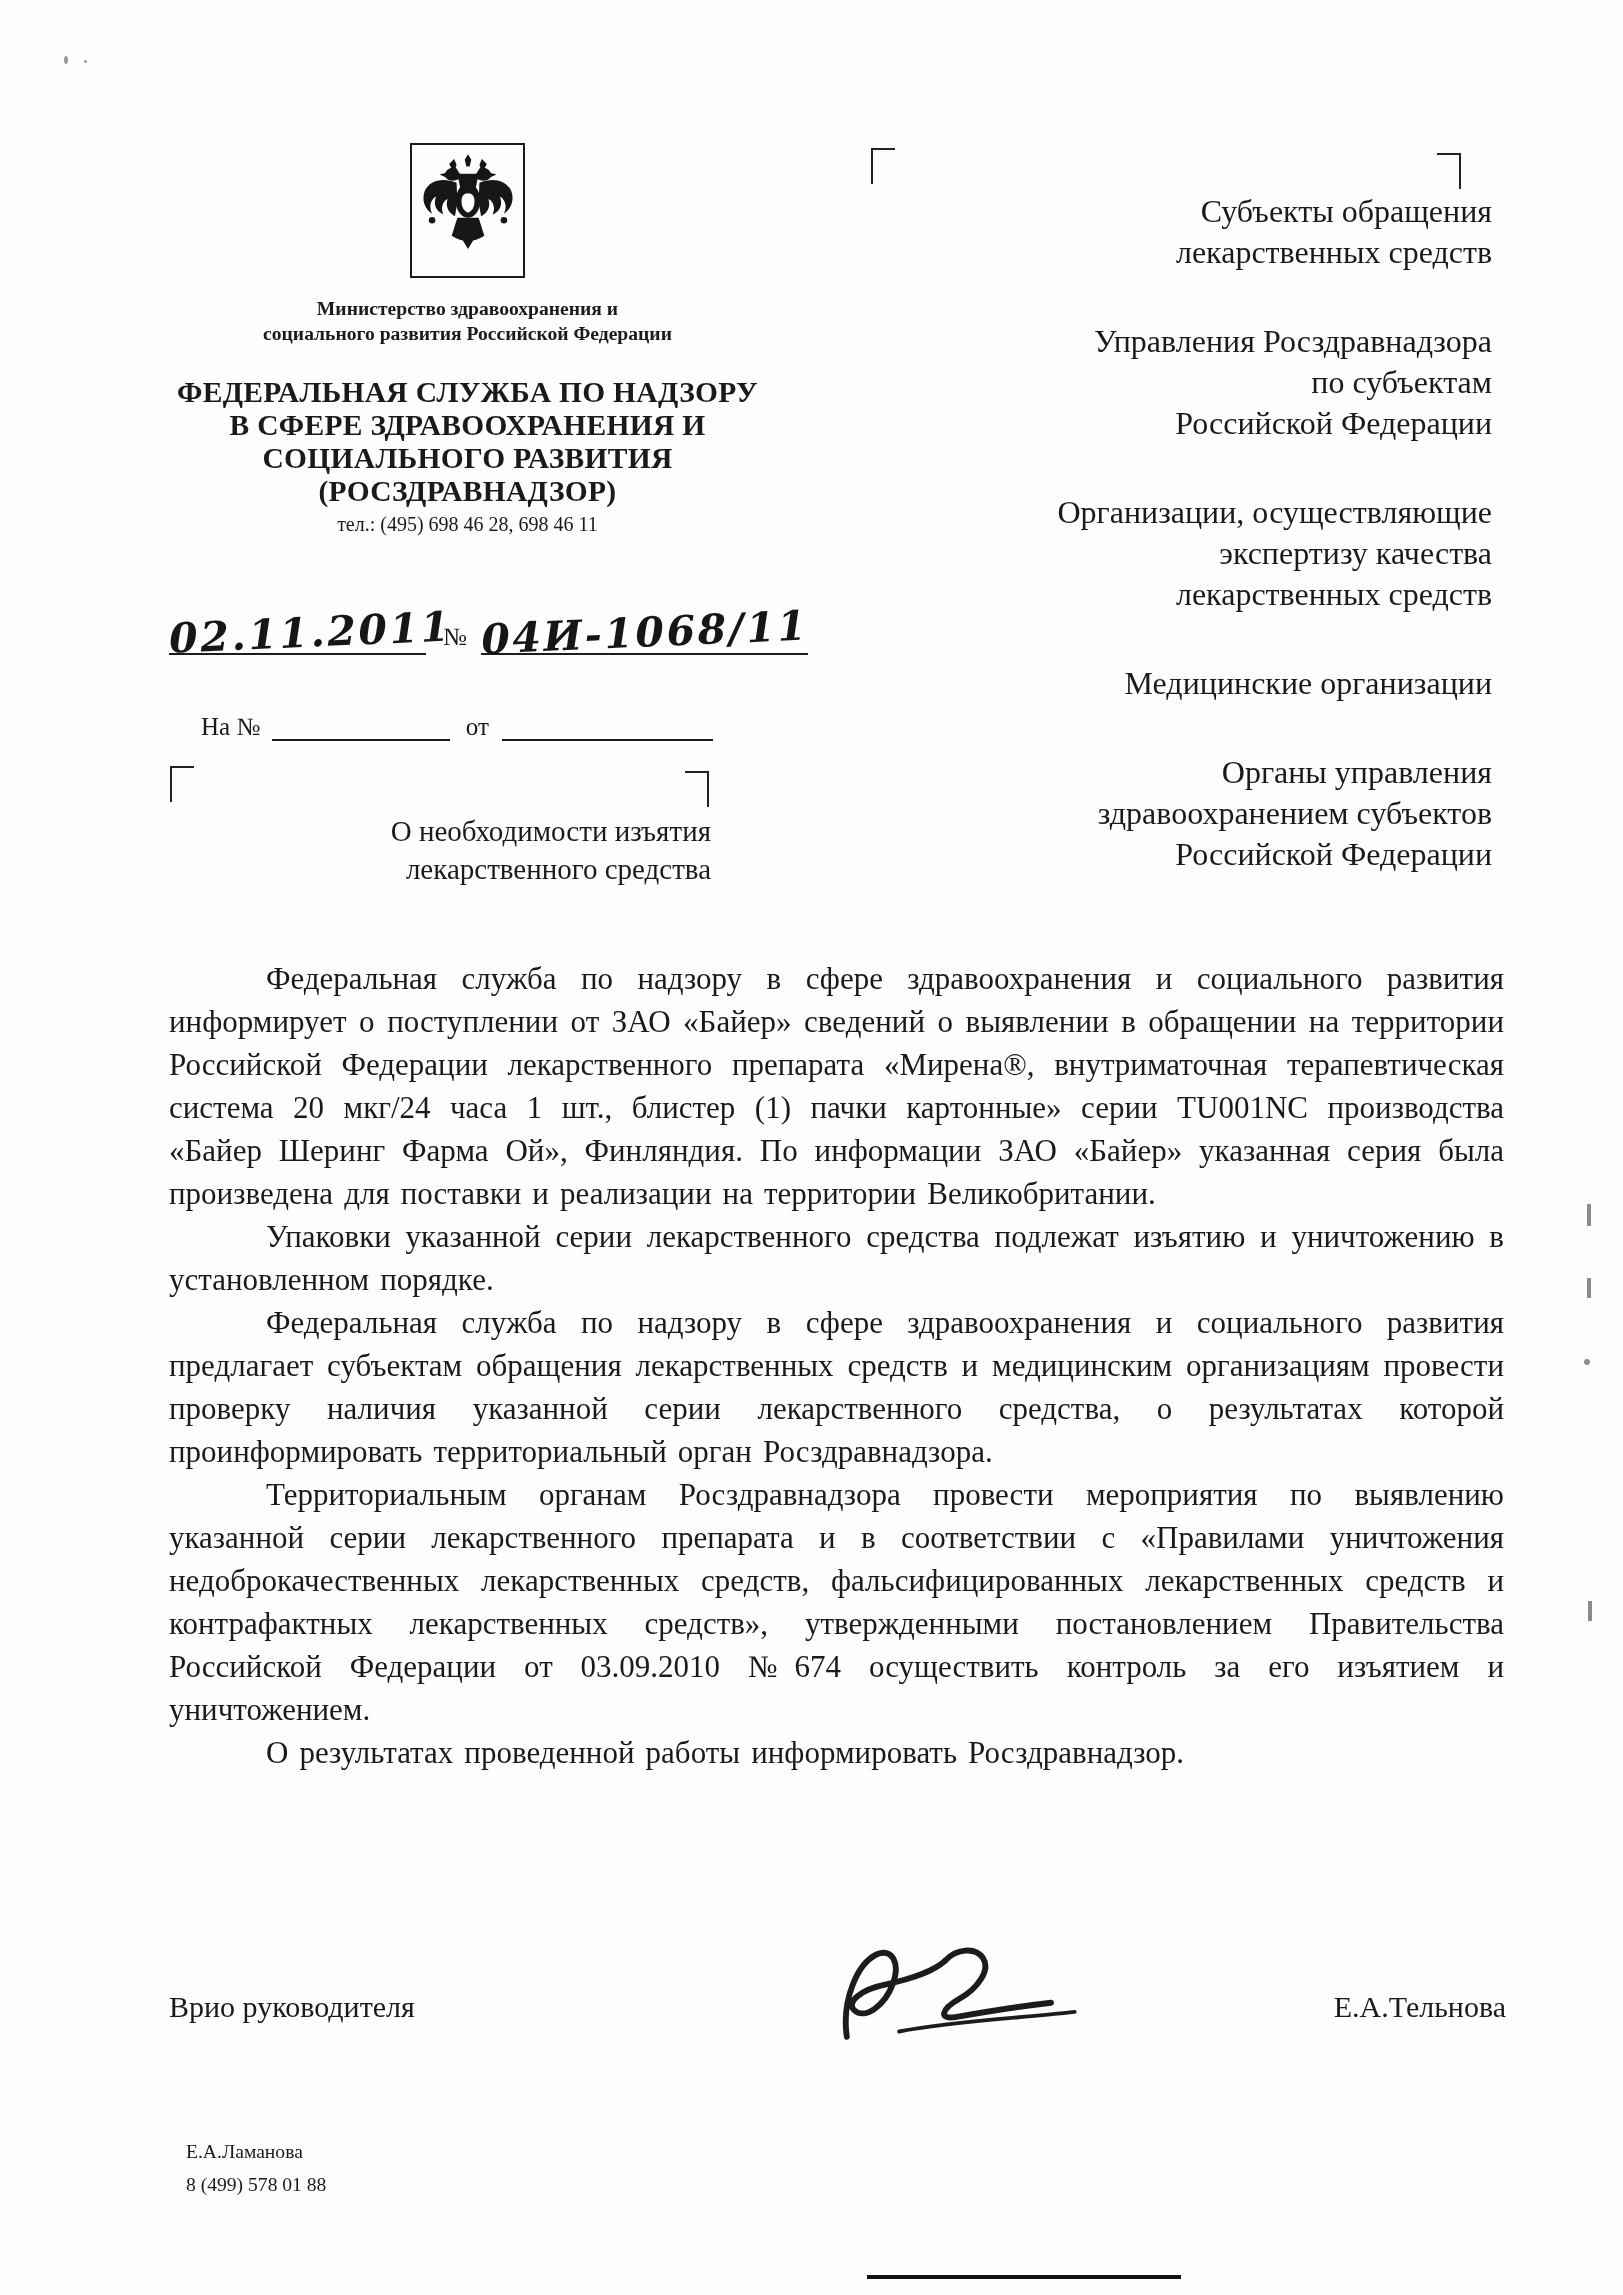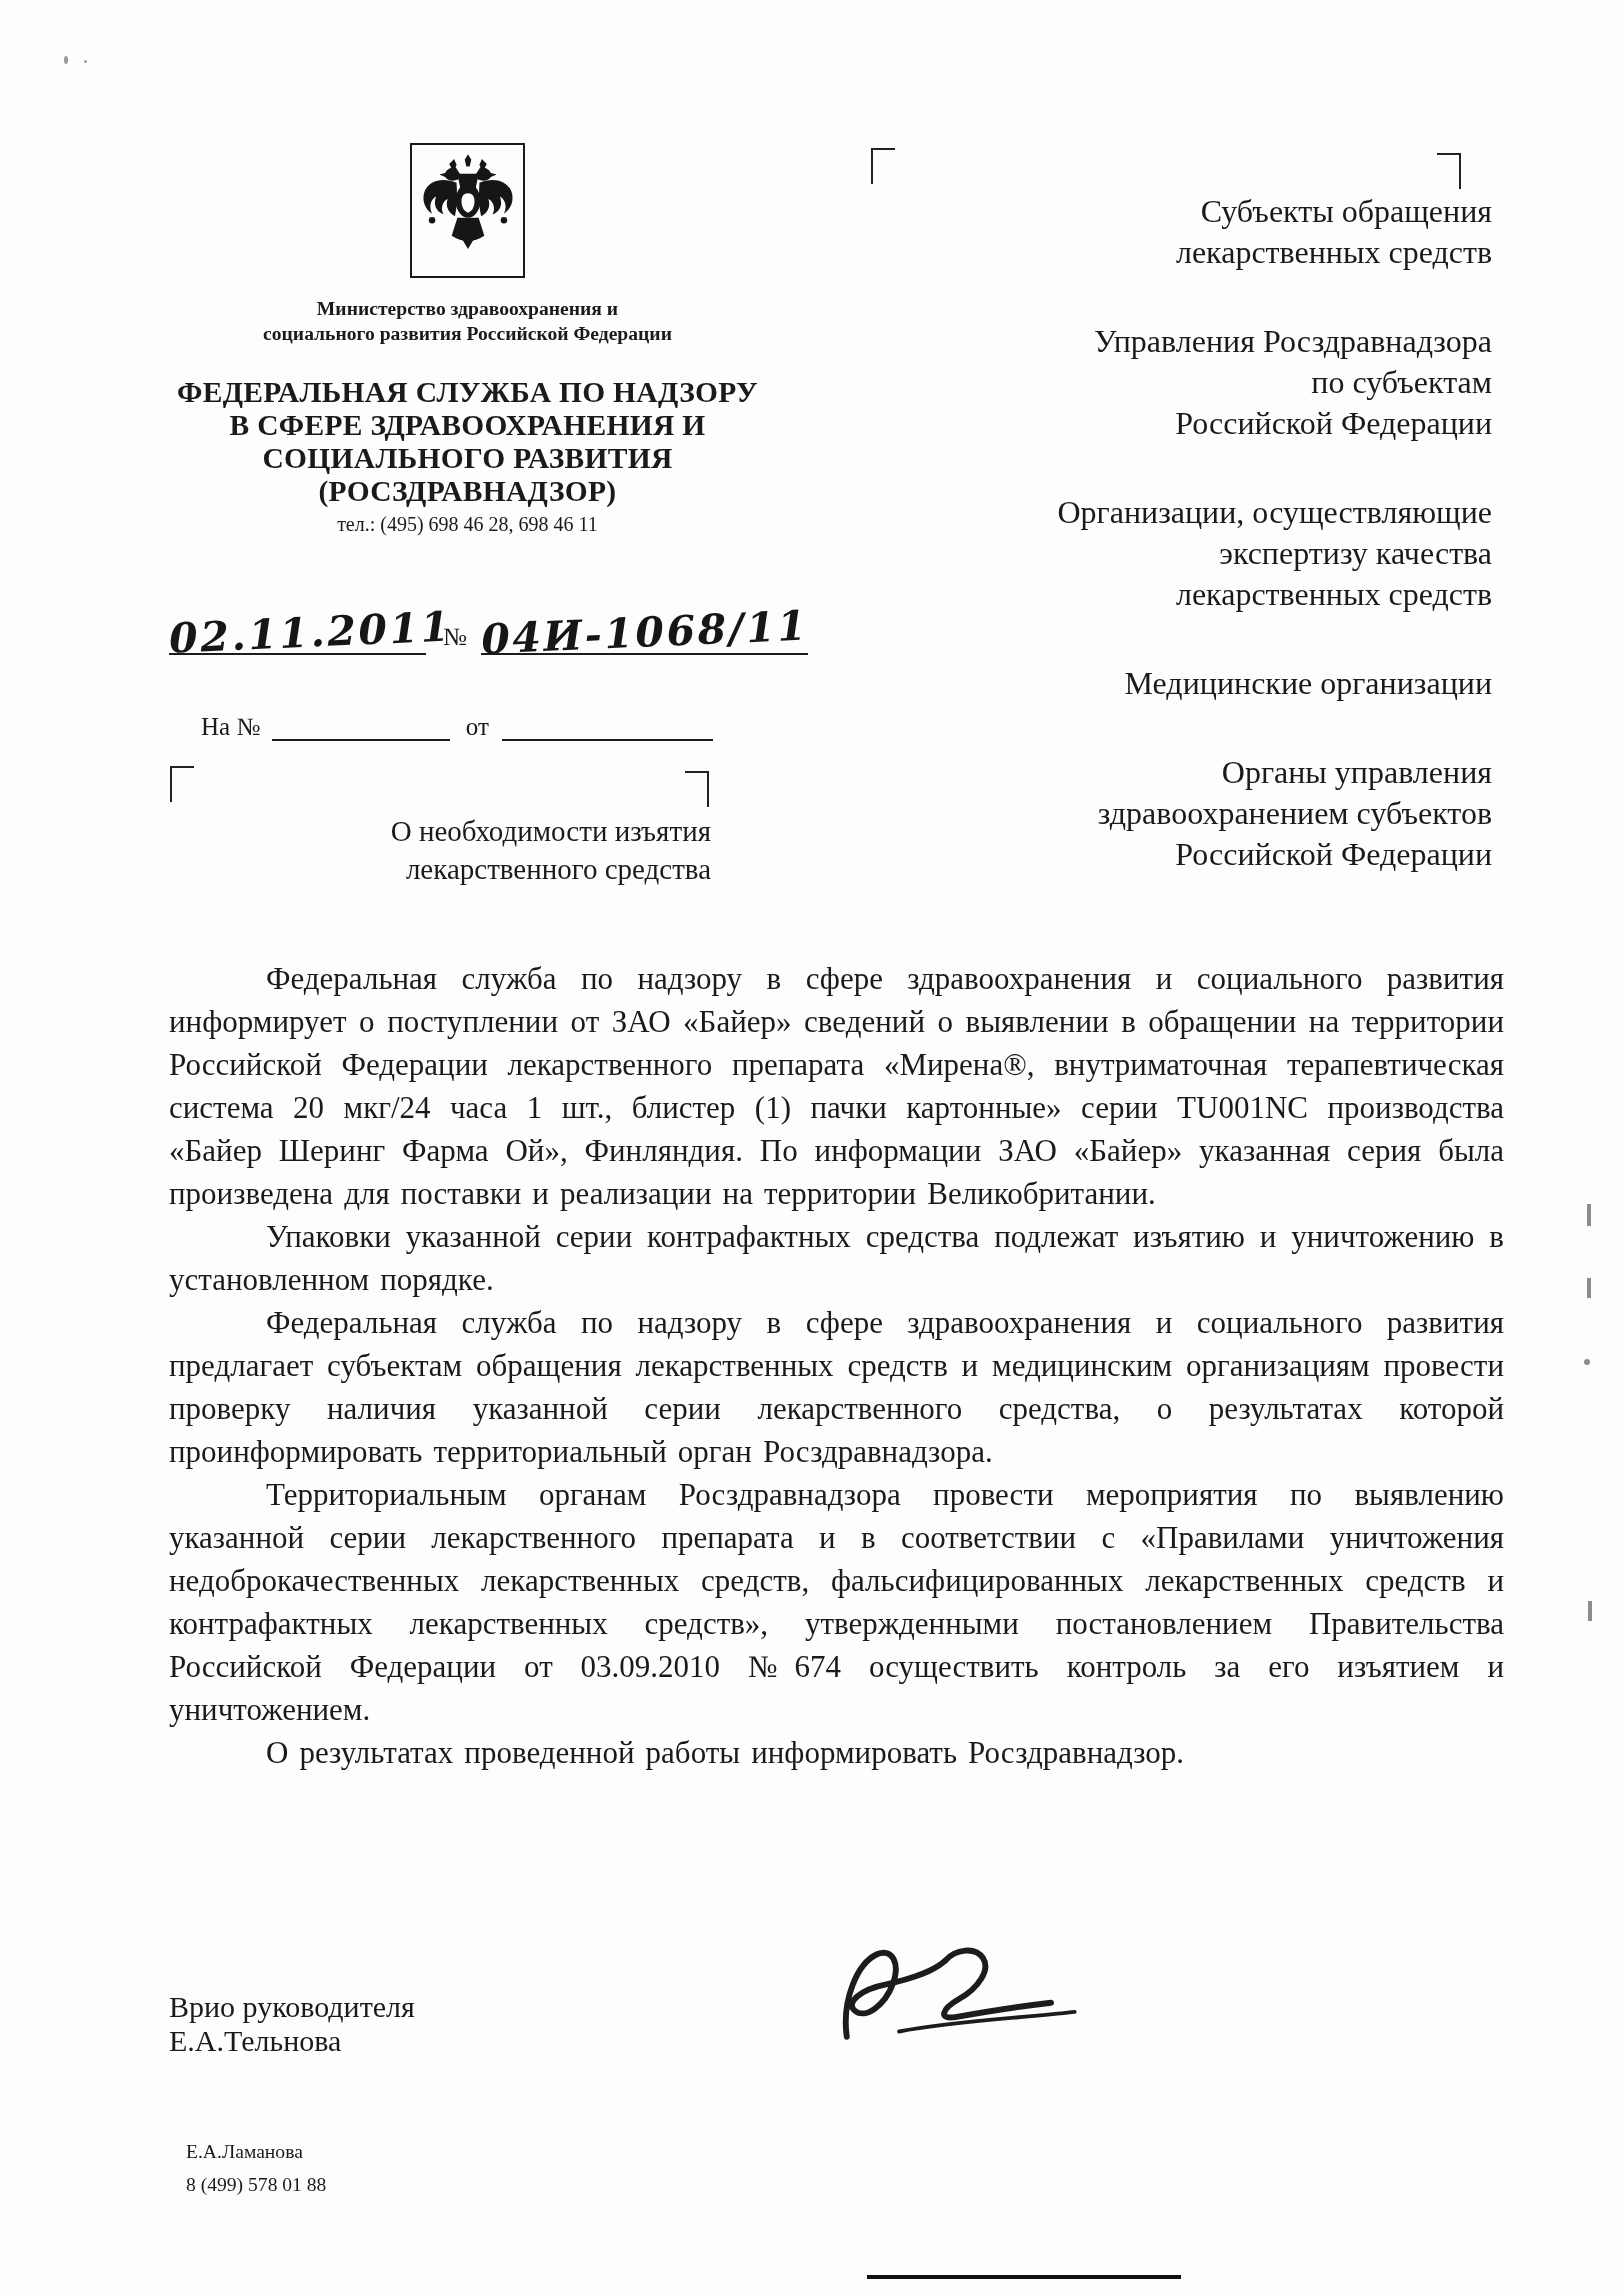--- a/index.html
+++ b/index.html
@@ -73,21 +73,21 @@
   
   .body{
     position:absolute;left:169px;top:957px;width:1335px;
     font-size:31px;line-height:43px;text-align:justify;word-spacing:3.3px;
   }
   .body p{margin:0;text-indent:97px;}
 
   
   .sig-row{
     position:absolute;left:169px;top:1990px;width:1337px;
-    display:flex;justify-content:space-between;font-size:30px;flex-direction:column;
+    display:flex;justify-content:space-between;font-size:30px;
   }
   .signature-svg{position:absolute;left:818px;top:1932px;}
 
   
   .footer{position:absolute;left:186px;top:2135px;font-size:19.6px;line-height:33px;}
 
   
   .tick{position:absolute;background:#8c8c8c;}
   .t1{left:1587px;top:1204px;width:3.9px;height:22px;}
   .t2{left:1587px;top:1278px;width:3.9px;height:19.6px;}
@@ -171,21 +171,21 @@
 экспертизу качества
 лекарственных средств</div>
     <div class="recipient pre">Медицинские организации</div>
     <div class="recipient pre">Органы управления
 здравоохранением субъектов
 Российской Федерации</div>
   </div>
 
   <div class="body">
     <p>Федеральная служба по надзору в сфере здравоохранения и социального развития информирует о поступлении от ЗАО «Байер» сведений о выявлении в обращении на территории Российской Федерации лекарственного препарата «Мирена®, внутриматочная терапевтическая система 20 мкг/24 часа 1 шт., блистер (1) пачки картонные» серии TU001NC производства «Байер Шеринг Фарма Ой», Финляндия. По информации ЗАО «Байер» указанная серия была произведена для поставки  и реализации на территории Великобритании.</p>
-    <p>Упаковки указанной серии контрафактных средства подлежат изъятию и уничтожению в установленном порядке.</p>
+    <p>Упаковки указанной серии лекарственного средства подлежат изъятию и уничтожению в установленном порядке.</p>
     <p>Федеральная служба по надзору в сфере здравоохранения и социального развития предлагает субъектам обращения лекарственных средств и медицинским организациям провести проверку наличия указанной серии лекарственного средства, о результатах которой проинформировать территориальный орган Росздравнадзора.</p>
     <p>Территориальным органам Росздравнадзора провести мероприятия по выявлению указанной серии лекарственного препарата и в соответствии с «Правилами уничтожения недоброкачественных лекарственных средств, фальсифицированных лекарственных средств и контрафактных лекарственных средств», утвержденными постановлением Правительства Российской Федерации от 03.09.2010 №674 осуществить контроль за его изъятием и уничтожением.</p>
     <p>О результатах проведенной работы информировать Росздравнадзор.</p>
   </div>
 
   <div class="sig-row">
     <span>Врио руководителя</span>
     <span>Е.А.Тельнова</span>
   </div>
   <svg class="signature-svg" width="275" height="131" viewBox="0 0 210 100" aria-hidden="true">

